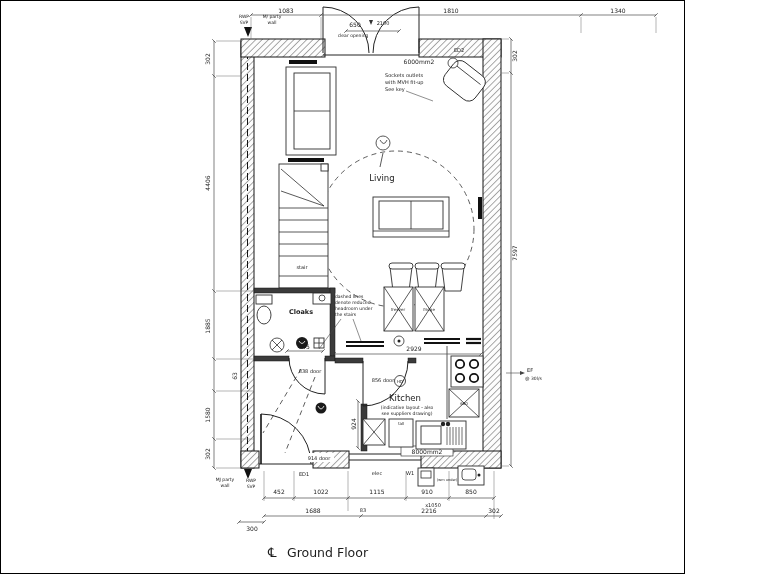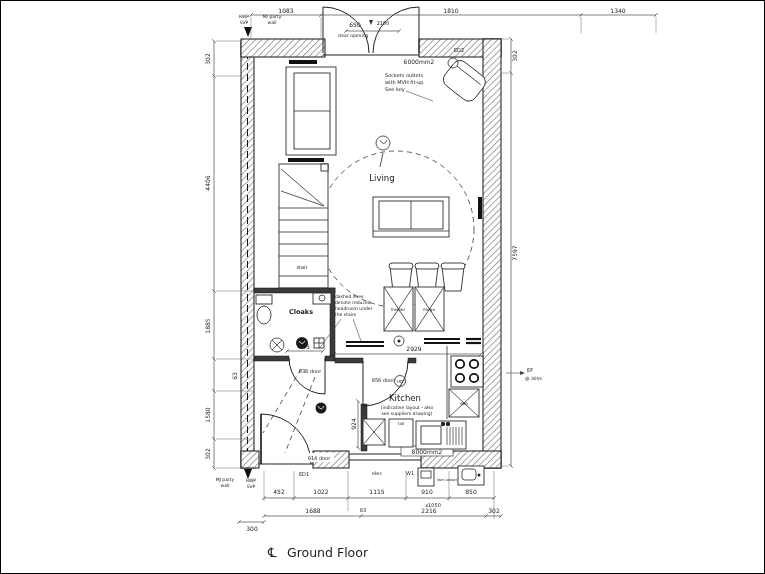--- a/index.html
+++ b/index.html
@@ -1,16 +1,16 @@
 <!DOCTYPE html>
 <html><head>
 <meta charset="utf-8">
 <style>
   html,body{margin:0;padding:0;background:#fff;}
-  .page{position:relative;width:765px;height:574px;background:#fff;border:1.5px solid #000;box-sizing:border-box;overflow:hidden;
+  .page{position:relative;width:685px;height:574px;background:#fff;border:1.5px solid #000;box-sizing:border-box;overflow:hidden;
         font-family:"DejaVu Sans", sans-serif;}
   svg{position:absolute;left:0;top:0;}
   svg text{fill:#1c1c1c;font-family:"DejaVu Sans", sans-serif;}
   .dim{stroke:#4a4a4a;stroke-width:0.7;fill:none;}
   .ext{stroke:#6a6a6a;stroke-width:0.5;fill:none;}
   .wall{fill:url(#hatch);stroke:#161616;stroke-width:1;}
   .part{fill:#3b3b3b;stroke:#161616;stroke-width:0.5;}
   .fur{fill:#fff;stroke:#2e2e2e;stroke-width:0.9;}
   .furl{stroke:#2e2e2e;stroke-width:0.8;fill:none;}
   .door{stroke:#222;stroke-width:1;fill:none;}

